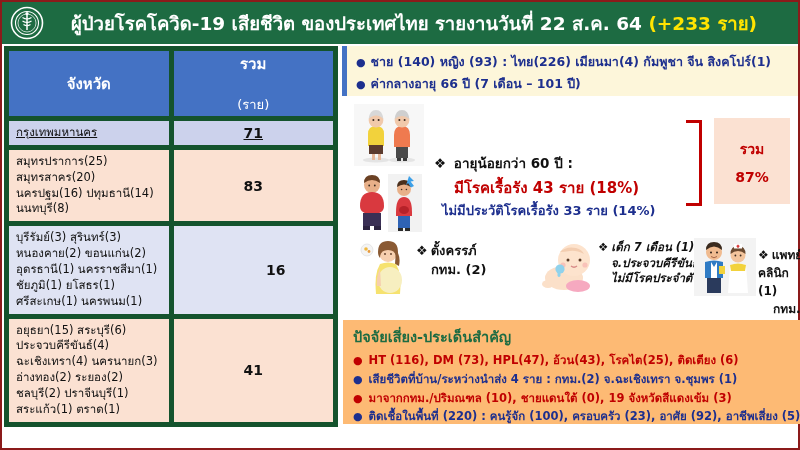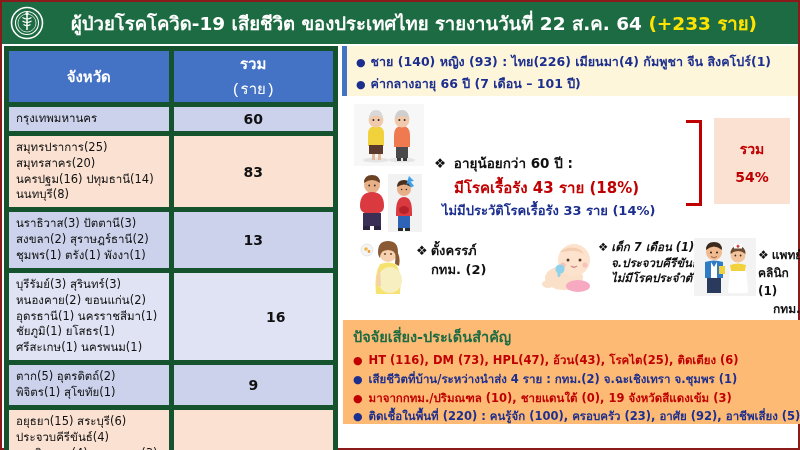--- a/index.html
+++ b/index.html
@@ -40,28 +40,28 @@
     table-layout:fixed;
   }
   #table th,#table td{
     border:5px solid #14532d;
     vertical-align:middle;
   }
   #table th{
     background:#4472c4;color:#ffffff;text-align:center;
     font-size:15px;font-weight:bold;height:46px;
   }
-  #table th .sub{display:block;font-size:15px;font-weight:normal;margin-top:1px;font-family:Liberation Mono, monospace;}
+  #table th .sub{display:block;font-size:13px;font-weight:normal;margin-top:18px;}
   #table td.prov{
     padding:4px 7px;font-size:11.5px;color:#111111;line-height:1.38;
   }
   #table td.num{
     width:58px;text-align:center;font-size:14px;color:#111111;font-weight:bold;
   }
-  tr.odd td{background:#ccd2ec;}
+  tr.odd td{background:#ccd2ec;text-decoration:underline;}
   tr.even td{background:#fbe1d2;}
   tr.odd2 td{background:#dfe3f3;padding-left:46px;}
   
   #right{
     position:absolute;left:338px;top:44px;width:460px;height:404px;
   }
   #yellowbox{
     position:absolute;left:2px;top:0;width:456px;height:50px;
     background:#fdf6da;border-left:5px solid #4472c4;
     box-sizing:border-box;padding:5px 6px 0 9px;
@@ -148,37 +148,29 @@
         <th>จังหวัด</th>
         <th>
           <span>รวม</span>
           <span class="sub">(ราย)</span>
         </th>
       </tr>
     </thead>
     <tbody>
       <tr class="odd">
         <td class="prov">กรุงเทพมหานคร</td>
-        <td class="num">60</td>
+        <td class="num">71</td>
       </tr>
       <tr class="even">
         <td class="prov">สมุทรปราการ(25) สมุทรสาคร(20) นครปฐม(16) ปทุมธานี(14) นนทบุรี(8)</td>
         <td class="num">83</td>
       </tr>
-      <tr class="odd">
-        <td class="prov">นราธิวาส(3) ปัตตานี(3) สงขลา(2) สุราษฎร์ธานี(2) ชุมพร(1) ตรัง(1) พังงา(1)</td>
-        <td class="num">13</td>
-      </tr>
       <tr class="odd2">
         <td class="prov">บุรีรัมย์(3) สุรินทร์(3) หนองคาย(2) ขอนแก่น(2) อุดรธานี(1) นครราชสีมา(1) ชัยภูมิ(1) ยโสธร(1) ศรีสะเกษ(1) นครพนม(1)</td>
         <td class="num">16</td>
-      </tr>
-      <tr class="odd">
-        <td class="prov">ตาก(5) อุตรดิตถ์(2) พิจิตร(1) สุโขทัย(1)</td>
-        <td class="num">9</td>
       </tr>
       <tr class="even">
         <td class="prov">อยุธยา(15) สระบุรี(6) ประจวบคีรีขันธ์(4) ฉะเชิงเทรา(4) นครนายก(3) อ่างทอง(2) ระยอง(2) ชลบุรี(2) ปราจีนบุรี(1) สระแก้ว(1) ตราด(1)</td>
         <td class="num">41</td>
       </tr>
     </tbody>
   </table>
 
   <div id="right">
 
@@ -251,21 +243,21 @@
       <div class="agerow" id="a2">
         <span class="dia dk">❖</span>
         <span>อายุน้อยกว่า 60 ปี :</span>
       </div>
       <div class="agerow" id="a3">มีโรคเรื้อรัง 43 ราย (18%)</div>
       <div class="agerow" id="a4">ไม่มีประวัติโรคเรื้อรัง 33 ราย (14%)</div>
 
       <div id="bracket"></div>
       <div id="sumbox">
         <span>รวม</span>
-        <span>54%</span>
+        <span>87%</span>
       </div>
 
       <div class="illus" id="preg">
         <svg width="54" height="58" viewBox="0 0 54 58">
           <rect x="0" y="0" width="54" height="58" fill="#ffffff"></rect>
           <circle cx="9" cy="12" r="6" fill="#f4f4f4" stroke="#dddddd" stroke-width="0.7"></circle>
           <circle cx="8" cy="11" r="1.8" fill="#f0b840"></circle>
           <circle cx="11" cy="13.5" r="1.4" fill="#e89a3c"></circle>
           <circle cx="30" cy="15" r="9" fill="#f6cfae"></circle>
           <path d="M20 14 q0-11 10-11 q10 0 10 11 q0 4-2 6 q0-8-8-8 q-8 0-8 8 q-2-2-2-6z" fill="#8a5a34"></path>

